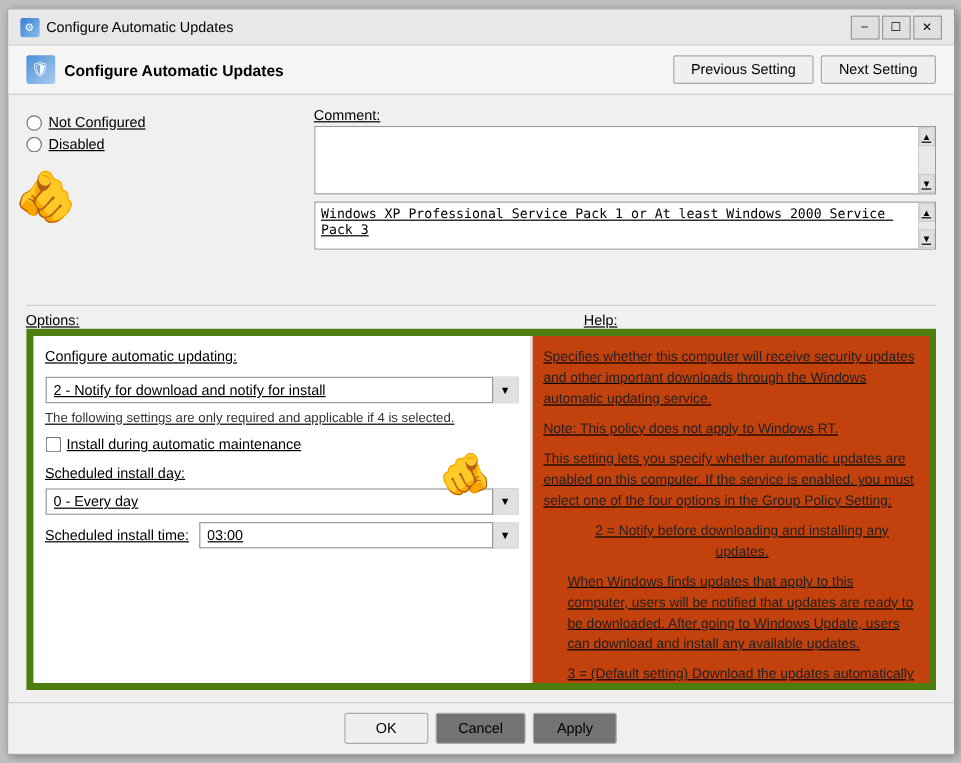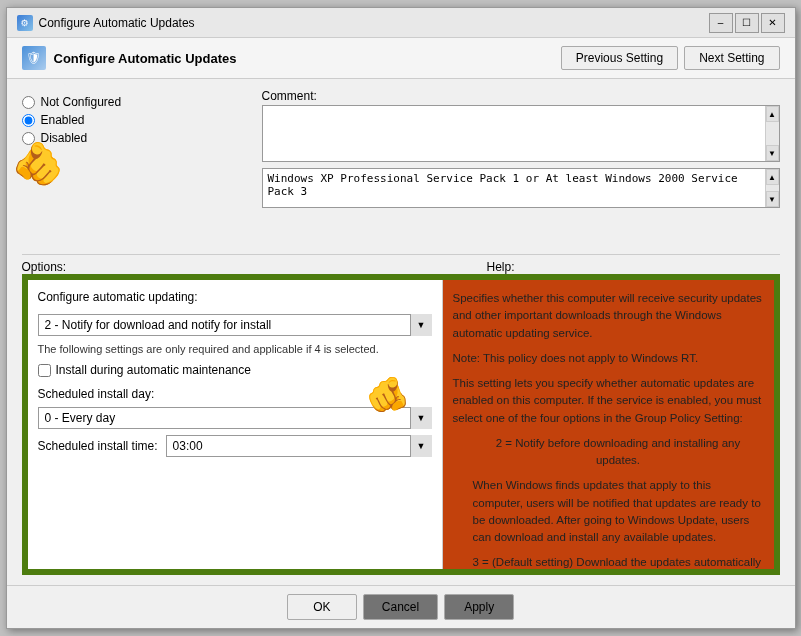--- a/index.html
+++ b/index.html
@@ -103,20 +103,21 @@
       font-size: 12px;
       border-radius: 2px;
     }
 
     .content {
       display: flex;
       flex-direction: column;
       flex: 1;
       padding: 10px 15px;
       overflow: hidden;
+      text-decoration: underline;
     }
     .radio-row {
       display: flex;
       align-items: center;
       gap: 6px;
       font-size: 12px;
     }
     .radio-row input[type="radio"] {
       margin: 0;
       cursor: pointer;
@@ -331,24 +332,20 @@
   </div>
 
   <div class="content" style="position:relative;">
 
     <div style="display:flex; gap:0; height:165px; flex-shrink:0; position:relative;">
 
       <div style="width:230px; padding-top:6px;">
         <div class="radio-row">
           <input type="radio" name="state" style="">
           <label>Not Configured</label>
-        </div>
-        <div class="radio-row" style="margin-top:4px;">
-          <input type="radio" name="state" checked="" style="">
-          <label>Enabled</label>
         </div>
         <div class="radio-row" style="margin-top:4px;">
           <input type="radio" name="state" style="">
           <label>Disabled</label>
         </div>
 
         <div style="position:absolute; left:-10px; top:50px; font-size:42px; pointer-events:none; z-index:5; transform: scaleX(-1);">🫵</div>
       </div>
 
       <div style="flex:1; display:flex; flex-direction:column; gap:6px; padding-left:10px;">

